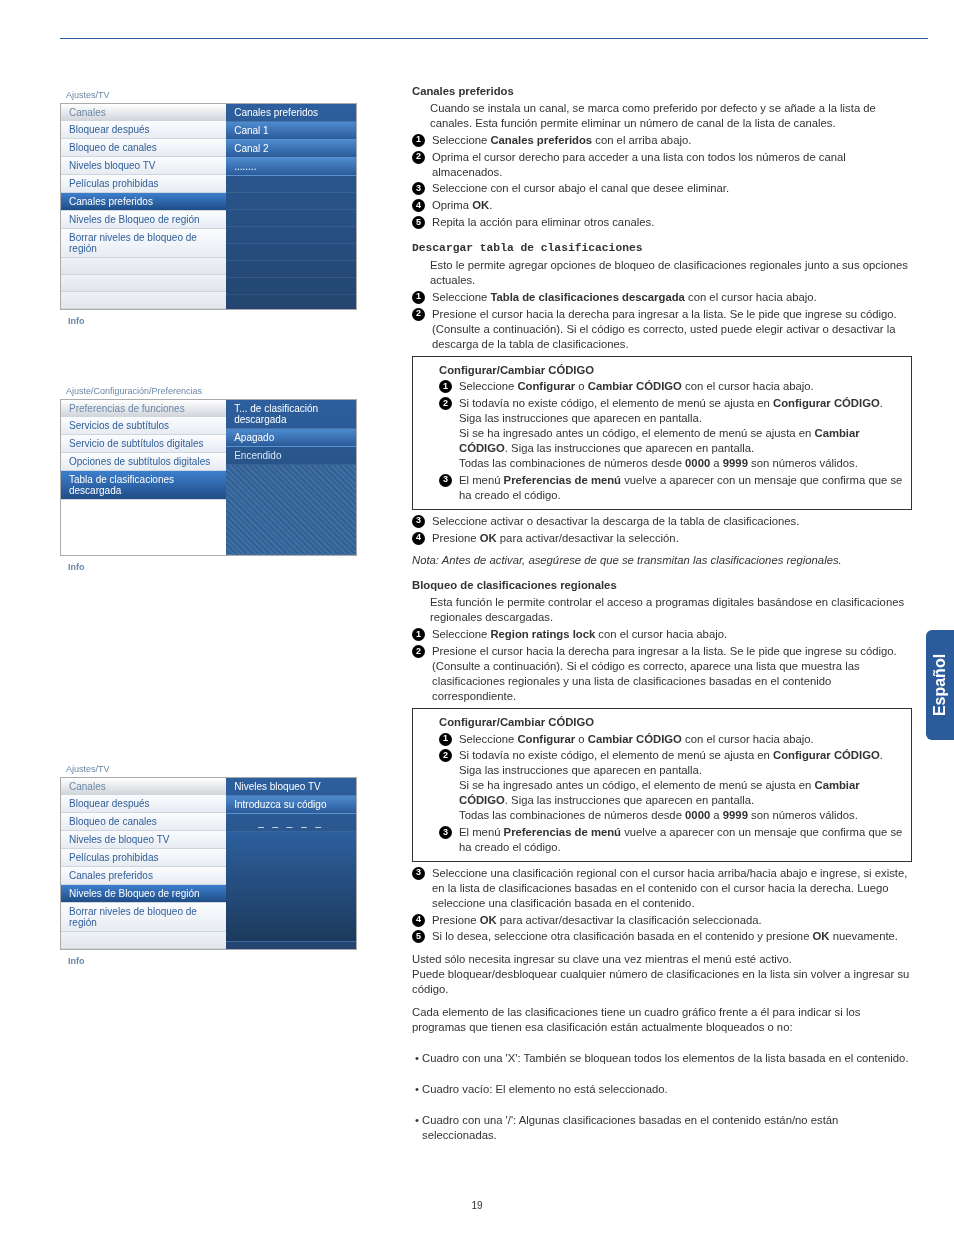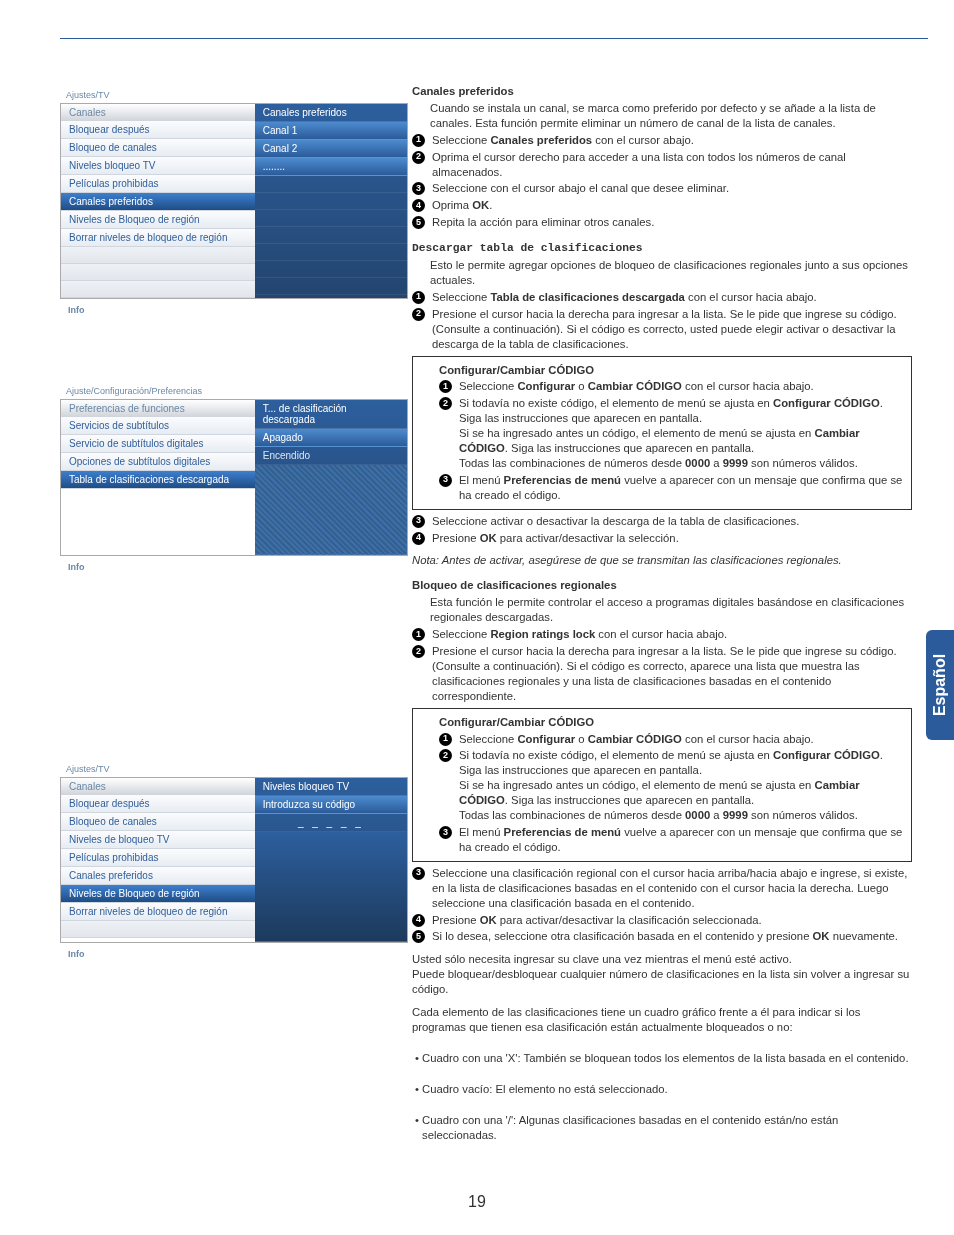--- a/index.html
+++ b/index.html
@@ -35,25 +35,25 @@
     transform: rotate(-90deg);
     font-weight: bold;
     font-size: 16px;
     white-space: nowrap;
   }
   .page-num {
     position: absolute;
     bottom: 24px;
     left: 0; right: 0;
     text-align: center;
-    font-size: 16px;
+    font-size: 10px;
   }
 
   
-  .leftcol { position: absolute; left: 60px; width: 348px; }
+  .leftcol { position: absolute; left: 60px; width: 297px; }
   .shot { border: 1px solid #aaa; font-size: 10px; }
   .crumb { color: #6a87a6; font-size: 9px; padding: 2px 0 3px 6px; }
   .panel { display:flex; }
   .menu  { width: 56%; }
   .vals  { width: 44%; background: linear-gradient(#2d5f9e,#23456f); }
   .mhdr  { background: linear-gradient(#fff,#cfd4da); color:#6a87a6; padding:3px 8px; font-size:10px; }
   .vhdr  { color:#fff; padding:3px 8px; font-size:10px; border-bottom:1px solid rgba(255,255,255,.15);}
   .mrow  { padding:3px 8px; color:#2f5e9a; background:linear-gradient(#fbfcfe,#e7ecf2); border-bottom:1px solid #d0d6de;}
   .mrow.sel { background: linear-gradient(#3d7fce,#1f4d86); color:#fff; }
   .vrow  { padding:3px 8px; color:#d7e6f7; border-bottom:1px solid rgba(255,255,255,.08); font-size:10px; min-height:17px;}
@@ -183,21 +183,21 @@
     </div>
   </div>
   <div class="info">Info</div>
 </div>
 
 <div class="rightcol">
 
   <div class="sec-title">Canales preferidos</div>
   <div class="indent">Cuando se instala un canal, se marca como preferido por defecto y se añade a la lista de canales. Esta función permite eliminar un número de canal de la lista de canales.</div>
   <div id="s1steps">
-      <div class="step"><span class="bullet">1</span><span>Seleccione </span><b>Canales preferidos</b><span> con el cursor abajo.</span></div>
+      <div class="step"><span class="bullet">1</span><span>Seleccione </span><b>Canales preferidos</b><span> con el arriba abajo.</span></div>
       <div class="step"><span class="bullet">2</span><span>Oprima el cursor derecho para acceder a una lista con todos los números de canal almacenados.</span><span></span></div>
       <div class="step"><span class="bullet">3</span><span>Seleccione con el cursor abajo el canal que desee eliminar.</span><span></span></div>
       <div class="step"><span class="bullet">4</span><span>Oprima </span><b>OK</b><span>.</span></div>
       <div class="step"><span class="bullet">5</span><span>Repita la acción para eliminar otros canales.</span><span></span></div>
     </div>
 
   <div class="sec-title" style="margin-top:11px;font-family:Liberation Mono, monospace;">Descargar tabla de clasificaciones</div>
   <div class="indent">Esto le permite agregar opciones de bloqueo de clasificaciones regionales junto a sus opciones actuales.</div>
   <div class="step"><span class="bullet">1</span><span>Seleccione </span><b>Tabla de clasificaciones descargada</b><span> con el cursor hacia abajo.</span></div>
   <div class="step"><span class="bullet">2</span><span>Presione el cursor hacia la derecha para ingresar a la lista. Se le pide que ingrese su código. (Consulte a continuación). Si el código es correcto, usted puede elegir activar o desactivar la descarga de la tabla de clasificaciones.</span></div>

